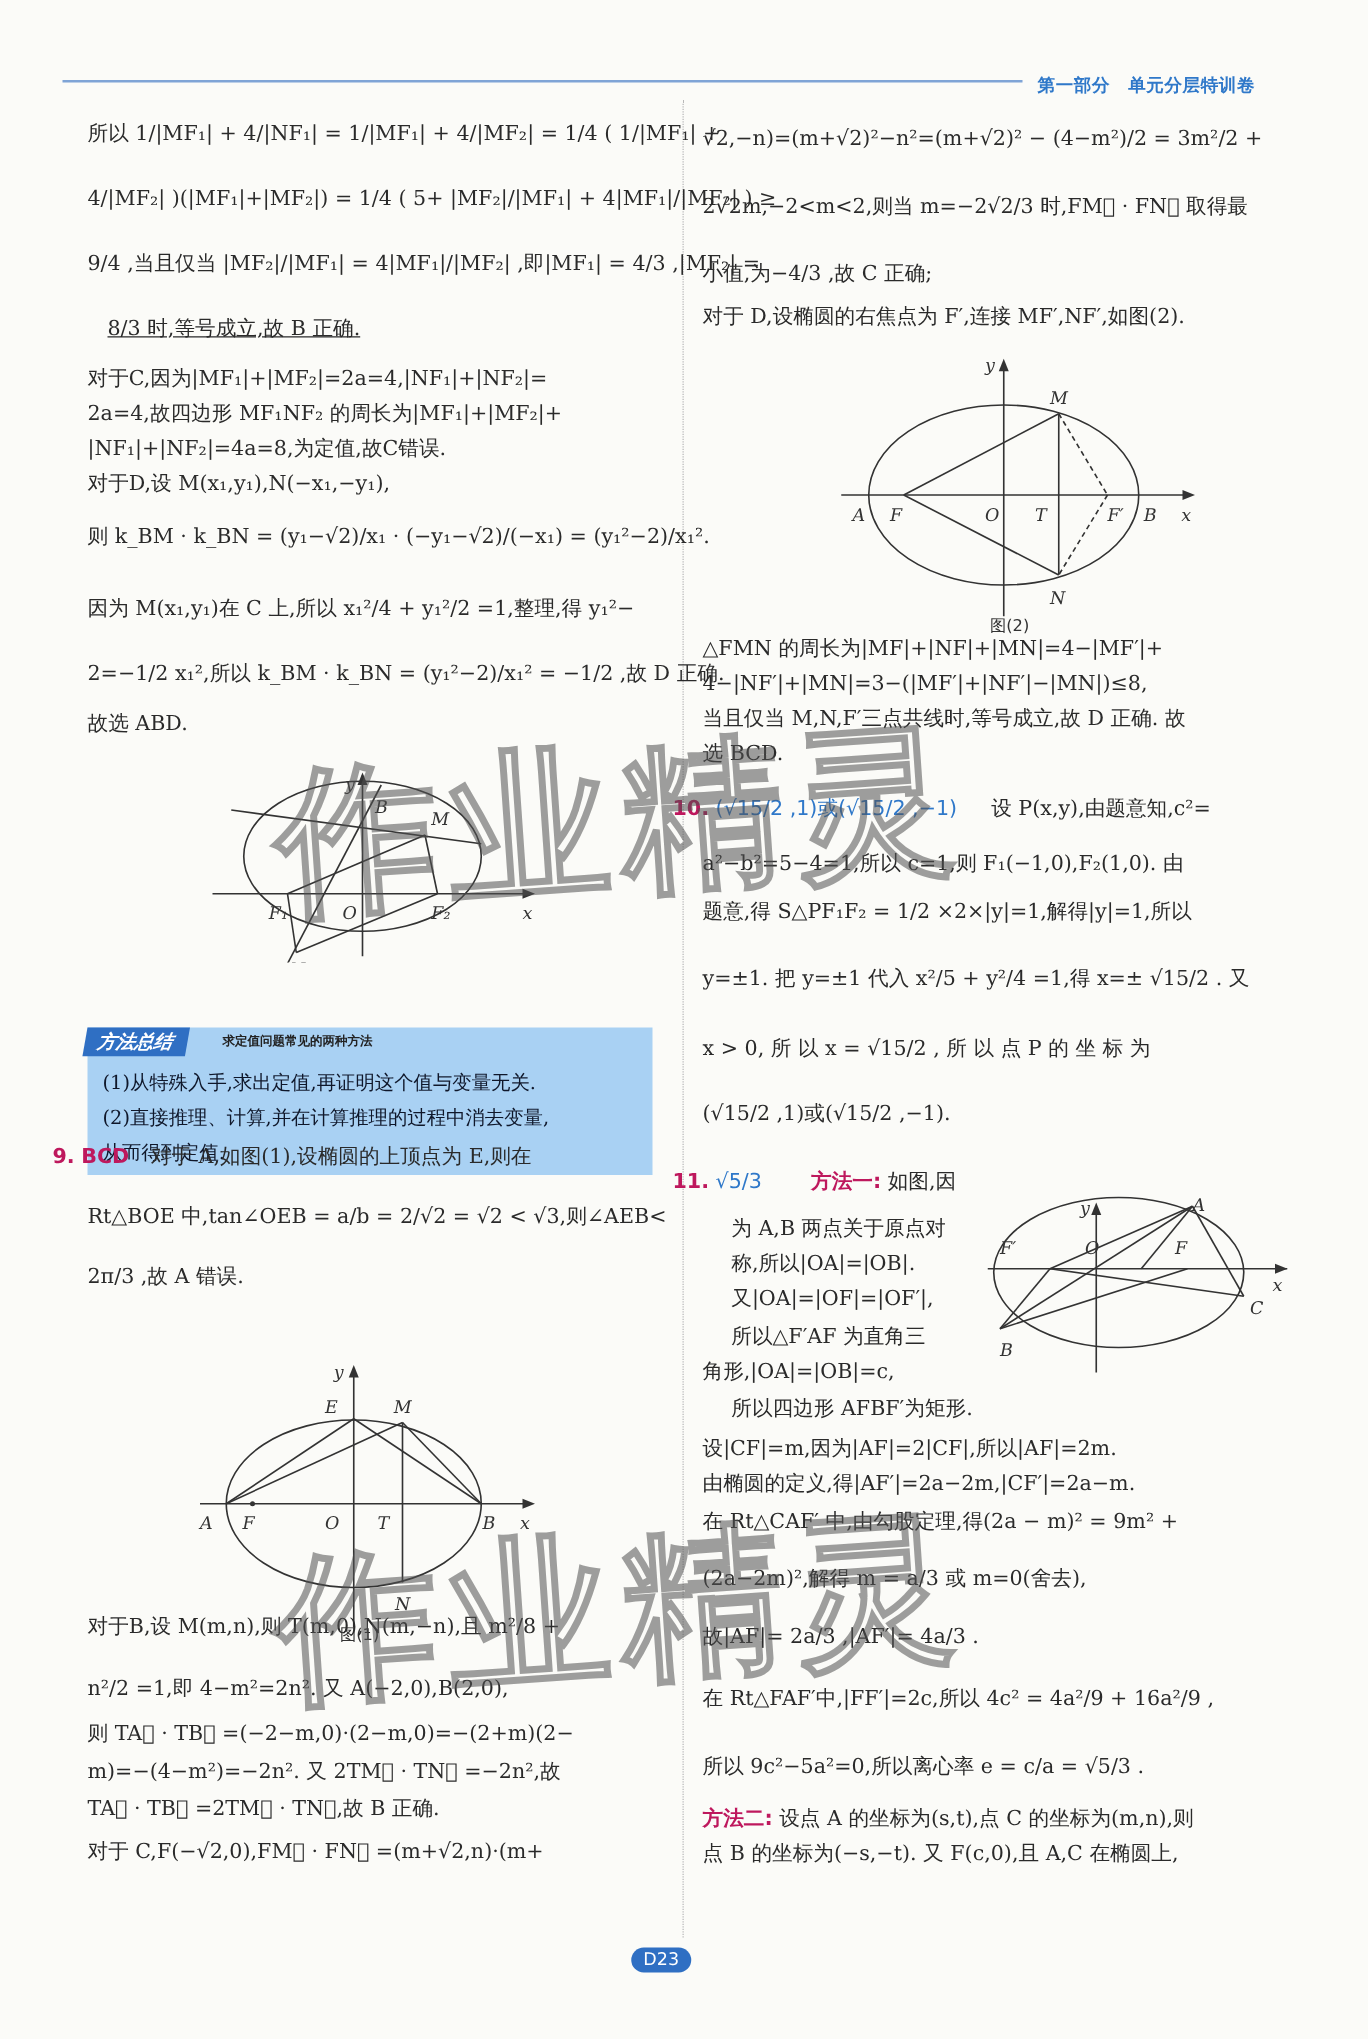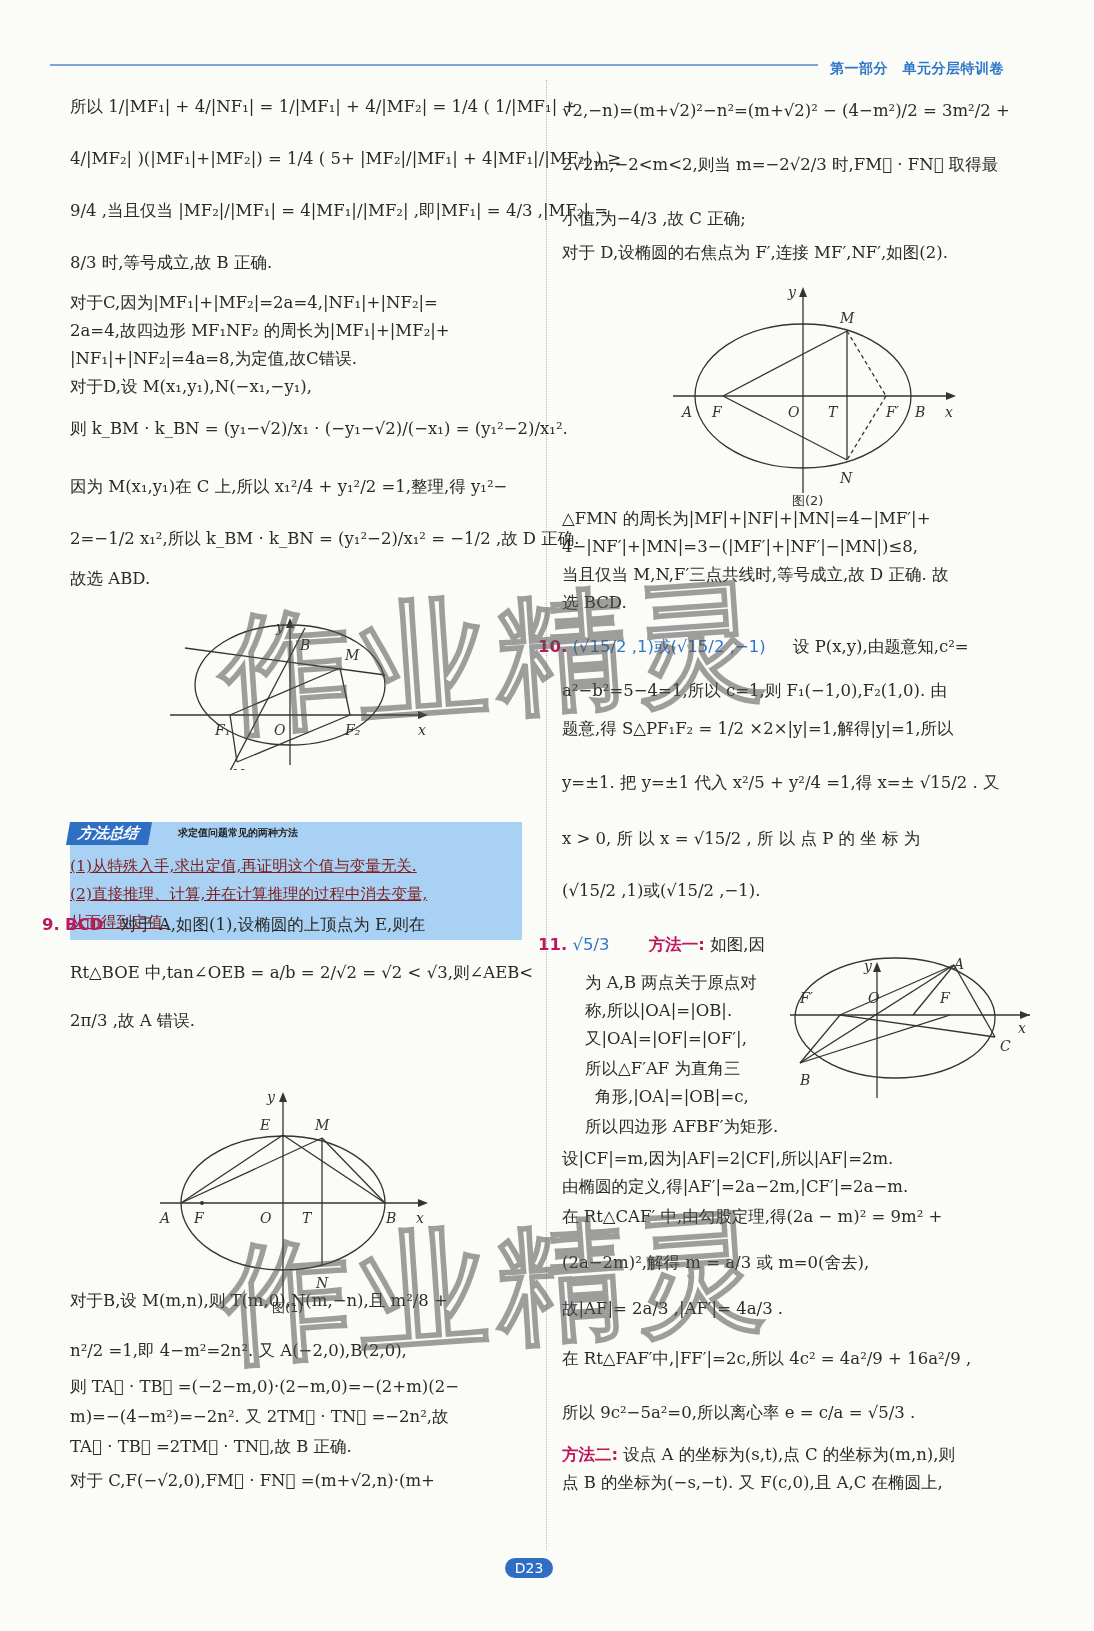--- a/index.html
+++ b/index.html
@@ -7,37 +7,37 @@
        font-family:"DejaVu Serif","Liberation Serif",serif;color:#2a2a2a;}
   .hdr-line{position:absolute;left:50px;top:64px;width:768px;height:2px;background:#7fa4d6;}
   .hdr-title{position:absolute;left:830px;top:60px;font-family:"DejaVu Sans",sans-serif;font-size:14px;font-weight:bold;color:#2f78c9;letter-spacing:0.5px;}
   .col-div{position:absolute;left:546px;top:80px;width:0;height:1470px;border-left:1px dotted #b8b8b8;}
   .txt{position:absolute;font-size:16.5px;line-height:21px;white-space:nowrap;}
   .blue{color:#be185d;font-family:"DejaVu Sans",sans-serif;font-weight:bold;}
   .blue-n{color:#2f78c9;font-family:"DejaVu Sans",sans-serif;}
   .box{position:absolute;left:70px;top:822px;width:452px;height:118px;background:#a9d1f3;}
   .box-tag{position:absolute;left:0;top:0;padding:2px 12px 2px 10px;background:#2f6fc3;color:#fff;font-family:"DejaVu Sans",sans-serif;font-weight:bold;font-style:italic;font-size:15px;transform:skewX(-10deg);transform-origin:left top;}
   .box-h{position:absolute;left:108px;top:4px;font-family:"DejaVu Sans",sans-serif;font-weight:bold;font-size:10px;color:#222;}
-  .box-l{position:absolute;left:0;font-family:"DejaVu Serif",serif;font-size:15.5px;color:#7f1d1d;text-decoration:underline;}
+  .box-l{position:absolute;left:12px;font-family:"DejaVu Serif",serif;font-size:15.5px;color:#0f172a;}
   .fig{position:absolute;}
   .page-num{position:absolute;left:505px;top:1558px;width:48px;height:20px;border-radius:10px;background:#2f6fc3;color:#fff;font-family:"DejaVu Sans",sans-serif;font-size:14px;text-align:center;line-height:20px;}
   .wm{position:absolute;font-family:"DejaVu Sans",sans-serif;font-size:130px;font-weight:bold;color:transparent;-webkit-text-stroke:1.5px rgba(80,80,80,0.55);letter-spacing:8px;transform:rotate(-4deg);}
 </style>
 </head>
 <body>
 
 <div class="hdr-line"></div>
 <div class="hdr-title">第一部分　单元分层特训卷</div>
 <div class="col-div"></div>
 
 <div>
   <div class="txt" style="left:70px;top:96px;">所以 1/|MF₁| + 4/|NF₁| = 1/|MF₁| + 4/|MF₂| = 1/4 ( 1/|MF₁| +</div>
   <div class="txt" style="left:70px;top:148px;">4/|MF₂| )(|MF₁|+|MF₂|) = 1/4 ( 5+ |MF₂|/|MF₁| + 4|MF₁|/|MF₂| ) ≥</div>
   <div class="txt" style="left:70px;top:200px;">9/4 ,当且仅当 |MF₂|/|MF₁| = 4|MF₁|/|MF₂| ,即|MF₁| = 4/3 ,|MF₂| =</div>
-  <div class="txt" style="left:70px;top:252px;">8/3 时,等号成立,故 B 正确.</div>
+  <div class="txt" style="left:86px;top:252px;text-decoration:underline;">8/3 时,等号成立,故 B 正确.</div>
   <div class="txt" style="left:70px;top:292px;">对于C,因为|MF₁|+|MF₂|=2a=4,|NF₁|+|NF₂|=</div>
   <div class="txt" style="left:70px;top:320px;">2a=4,故四边形 MF₁NF₂ 的周长为|MF₁|+|MF₂|+</div>
   <div class="txt" style="left:70px;top:348px;">|NF₁|+|NF₂|=4a=8,为定值,故C错误.</div>
   <div class="txt" style="left:70px;top:376px;">对于D,设 M(x₁,y₁),N(−x₁,−y₁),</div>
   <div class="txt" style="left:70px;top:418px;">则 k_BM · k_BN = (y₁−√2)/x₁ · (−y₁−√2)/(−x₁) = (y₁²−2)/x₁².</div>
   <div class="txt" style="left:70px;top:476px;">因为 M(x₁,y₁)在 C 上,所以 x₁²/4 + y₁²/2 =1,整理,得 y₁²−</div>
   <div class="txt" style="left:70px;top:528px;">2=−1/2 x₁²,所以 k_BM · k_BN = (y₁²−2)/x₁² = −1/2 ,故 D 正确.</div>
   <div class="txt" style="left:70px;top:568px;">故选 ABD.</div>
 
   <svg class="fig" style="left:150px;top:590px;" width="280" height="180">
@@ -172,21 +172,21 @@
   <div class="txt" style="left:538px;top:934px;">
     <span class="blue">11.</span>
     <span class="blue-n">√5/3</span>
     <span class="blue" style="margin-left:34px;">方法一:</span>
     <span>如图,因</span>
   </div>
   <div class="txt" style="left:585px;top:972px;">为 A,B 两点关于原点对</div>
   <div class="txt" style="left:585px;top:1000px;">称,所以|OA|=|OB|.</div>
   <div class="txt" style="left:585px;top:1028px;">又|OA|=|OF|=|OF′|,</div>
   <div class="txt" style="left:585px;top:1058px;">所以△F′AF 为直角三</div>
-  <div class="txt" style="left:595px;top:1086px;">角形,|OA|=|OB|=c,</div>
+  <div class="txt" style="left:562px;top:1086px;">角形,|OA|=|OB|=c,</div>
   <div class="txt" style="left:585px;top:1116px;">所以四边形 AFBF′为矩形.</div>
 
   <svg class="fig" style="left:790px;top:955px;" width="240" height="150">
     <g stroke="#333" stroke-width="1.3" fill="none">
       <ellipse cx="105" cy="63" rx="100" ry="60"></ellipse>
       <line x1="0" y1="60" x2="240" y2="60"></line>
       <line x1="87" y1="143" x2="87" y2="10"></line>
       <line x1="50" y1="60" x2="164" y2="10"></line>
       <line x1="164" y1="10" x2="123" y2="60"></line>
       <line x1="164" y1="10" x2="10" y2="108"></line>

